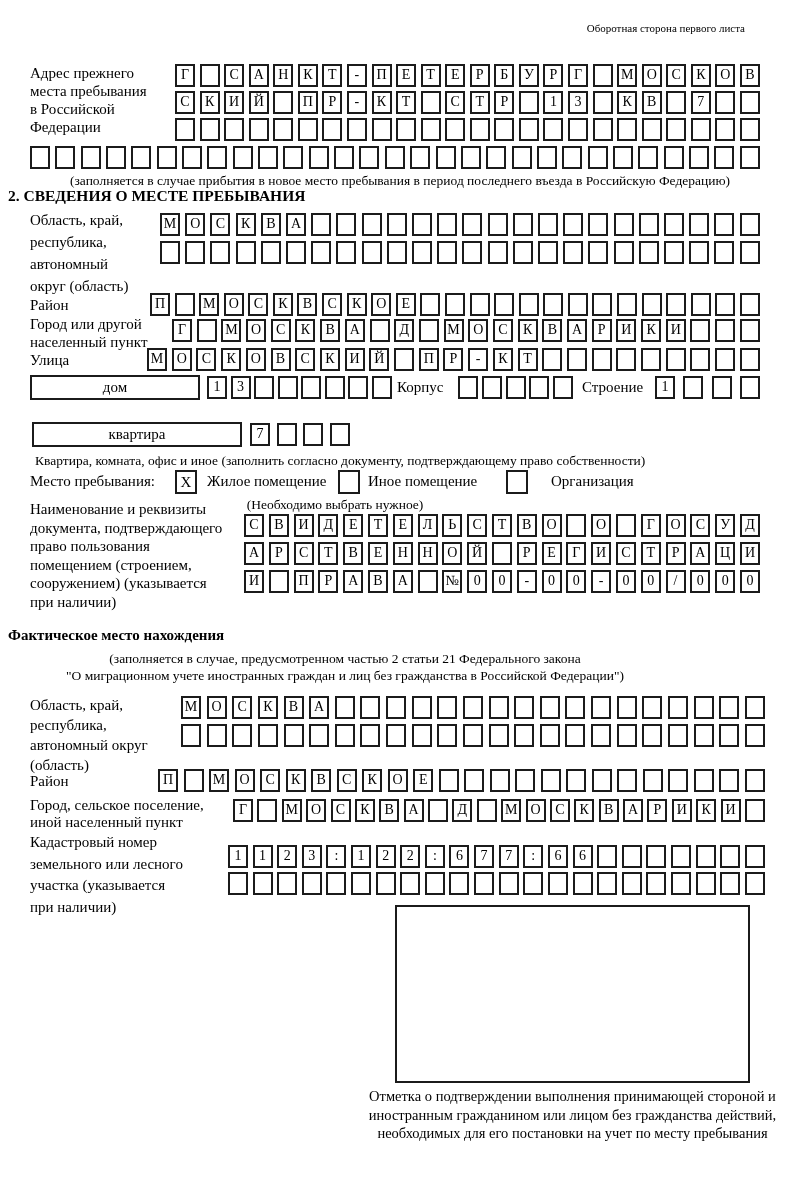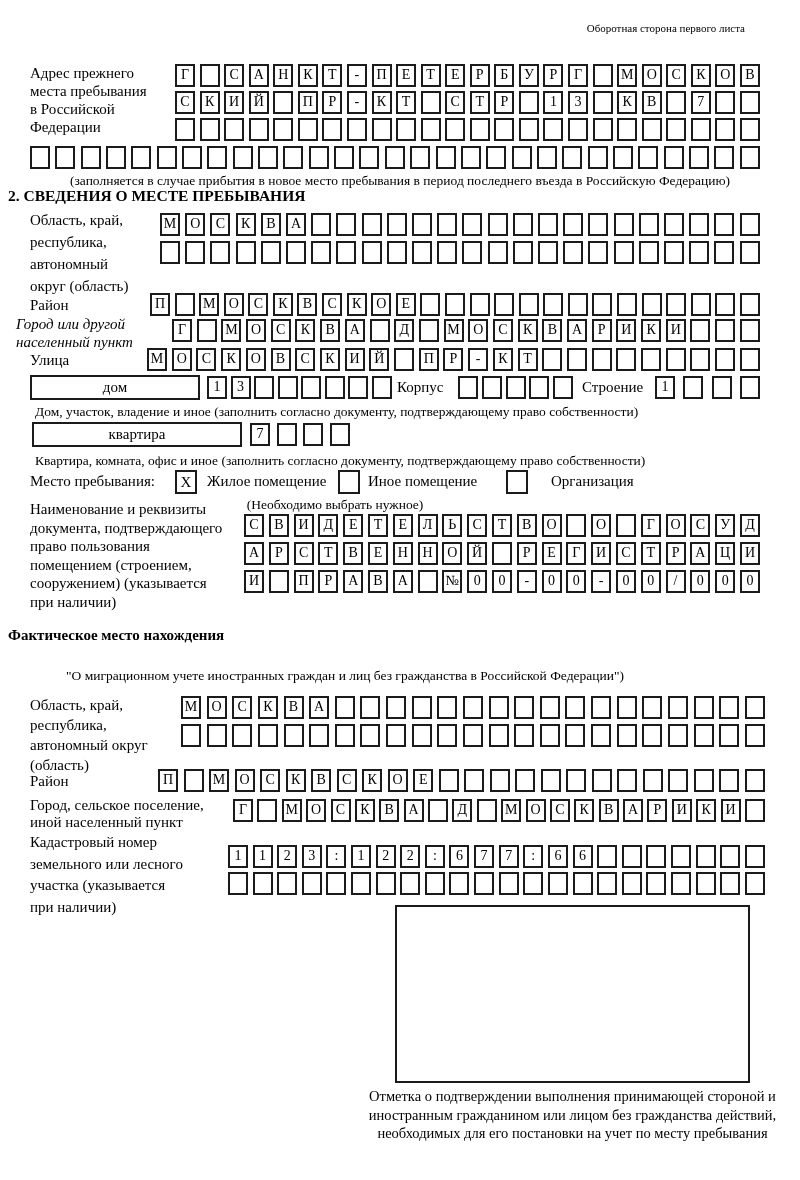--- a/index.html
+++ b/index.html
@@ -233,21 +233,21 @@
       <div class="cell"></div>
       <div class="cell"></div>
       <div class="cell"></div>
       <div class="cell"></div>
       <div class="cell"></div>
       <div class="cell"></div>
       <div class="cell"></div>
       <div class="cell"></div>
     </div>
 
-  <div class="lbl" style="left:16px;top:315px;line-height:18px;font-style:italic;">Город или другой
+  <div class="lbl" style="left:30px;top:315px;line-height:18px;">Город или другой
 населенный пункт</div>
   <div class="strip" style="left:172px;top:319px;width:588px;">
       <div class="cell">Г</div>
       <div class="cell"></div>
       <div class="cell">М</div>
       <div class="cell">О</div>
       <div class="cell">С</div>
       <div class="cell">К</div>
       <div class="cell">В</div>
       <div class="cell">А</div>
@@ -317,21 +317,20 @@
       <div class="cell"></div>
       <div class="cell"></div>
     </div>
   <div class="inline-lbl" style="left:582px;top:379px;">Строение</div>
   <div class="strip" style="left:655px;top:376px;width:105px;">
       <div class="cell">1</div>
       <div class="cell"></div>
       <div class="cell"></div>
       <div class="cell"></div>
     </div>
-  <div class="note" style="left:35px;top:403px;width:740px;">Дом, участок, владение и иное (заполнить согласно документу, подтверждающему право собственности)</div>
 
   <div class="labelbox" style="left:32px;top:422px;width:210px;">квартира</div>
   <div class="strip" style="left:250px;top:423px;width:100px;">
       <div class="cell">7</div>
       <div class="cell"></div>
       <div class="cell"></div>
       <div class="cell"></div>
     </div>
   <div class="note" style="left:35px;top:452px;width:740px;">Квартира, комната, офис и иное (заполнить согласно документу, подтверждающему право собственности)</div>
 
@@ -414,20 +413,21 @@
       <div class="cell">-</div>
       <div class="cell">0</div>
       <div class="cell">0</div>
       <div class="cell">/</div>
       <div class="cell">0</div>
       <div class="cell">0</div>
       <div class="cell">0</div>
     </div>
 
   <div class="sect-title" style="top:627px;font-size:15px;">Фактическое место нахождения</div>
+  <div class="note center" style="left:0;top:650px;width:690px;">(заполняется в случае, предусмотренном частью 2 статьи 21 Федерального закона</div>
   <div class="note center" style="left:0;top:667px;width:690px;">"О миграционном учете иностранных граждан и лиц без гражданства в Российской Федерации")</div>
 
   <div class="lbl" style="left:30px;top:695px;line-height:20px;">Область, край,
 республика,
 автономный округ
 (область)</div>
   <div class="strip" style="left:181px;top:696px;width:584px;">
       <div class="cell">М</div>
       <div class="cell">О</div>
       <div class="cell">С</div>

